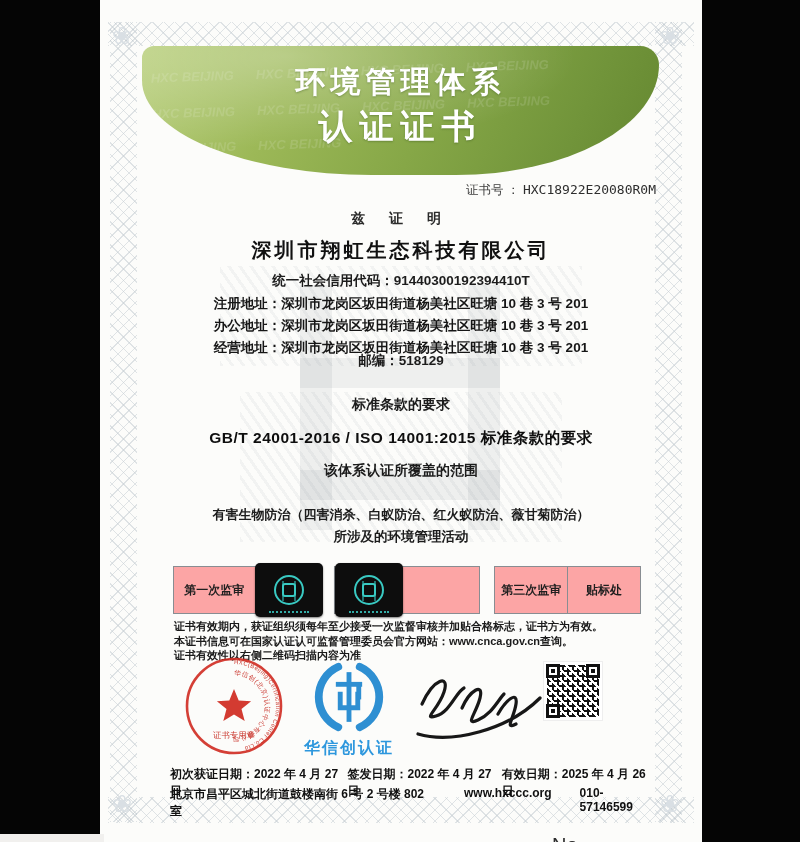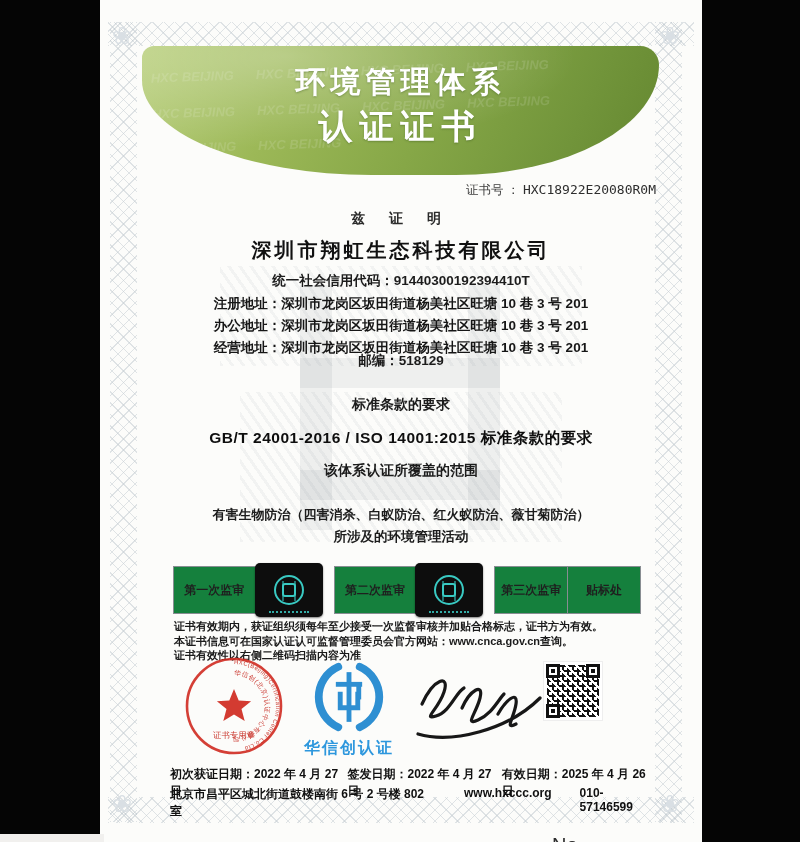--- a/index.html
+++ b/index.html
@@ -61,21 +61,21 @@
 
   .conform     { top:396px; font-size:14px; font-weight:bold; }
   .gbt         { top:428px; font-size:15.5px; font-weight:bold; letter-spacing:.5px; color:#0e0e0e; }
   .scope-head  { top:462px; font-size:14px; font-weight:bold; }
   .scope1      { top:506px; font-size:13px; font-weight:bold; }
   .scope2      { top:528px; font-size:13.5px; font-weight:bold; }
 
   
   .audit-row { position:absolute; left:73px; top:566px; width:468px; height:48px;
     display:flex; gap:14px; }
-  .audit-box { flex:1; border:1.5px solid #888d92; background:#15803d; display:flex;font-family:Liberation Mono, monospace; }
+  .audit-box { flex:1; border:1.5px solid #888d92; background:#fca5a5; display:flex;font-family:Liberation Mono, monospace; }
   .audit-label { flex:1; display:flex; align-items:center; justify-content:center;
     font-size:12px; font-weight:bold; color:#1f1f1f; }
   .audit-label.divided { border-left:1.5px solid #888d92; }
   .sticker { width:68px; margin:-4px -4px -4px 0; background:#0d0d0d; border-radius:5px;
     position:relative; display:flex; align-items:center; justify-content:center;
     box-shadow:0 1px 2px rgba(0,0,0,.5); }
   .emblem { width:30px; height:30px; border:2.5px solid #39c9c2; border-radius:50%; position:relative; }
   .emblem::before { content:""; position:absolute; inset:6px; border:2px solid #39c9c2; border-radius:3px; }
   .emblem::after  { content:""; position:absolute; left:6px; right:6px; top:-9px; height:48px;
     border-left:2px solid rgba(57,201,194,.55); border-right:2px solid rgba(57,201,194,.55);
@@ -190,21 +190,20 @@
     <div class="center-line scope2">所涉及的环境管理活动</div>
 
     <div class="audit-row">
       <div class="audit-box">
         <div class="audit-label">第一次监审</div>
         <div class="sticker">
           <div class="emblem"></div>
         </div>
       </div>
       <div class="audit-box">
-        <div class="audit-label">第二次监审</div>
         <div class="sticker">
           <div class="emblem"></div>
         </div>
       </div>
       <div class="audit-box">
         <div class="audit-label">第三次监审</div>
         <div class="audit-label divided">贴标处</div>
       </div>
     </div>
 

